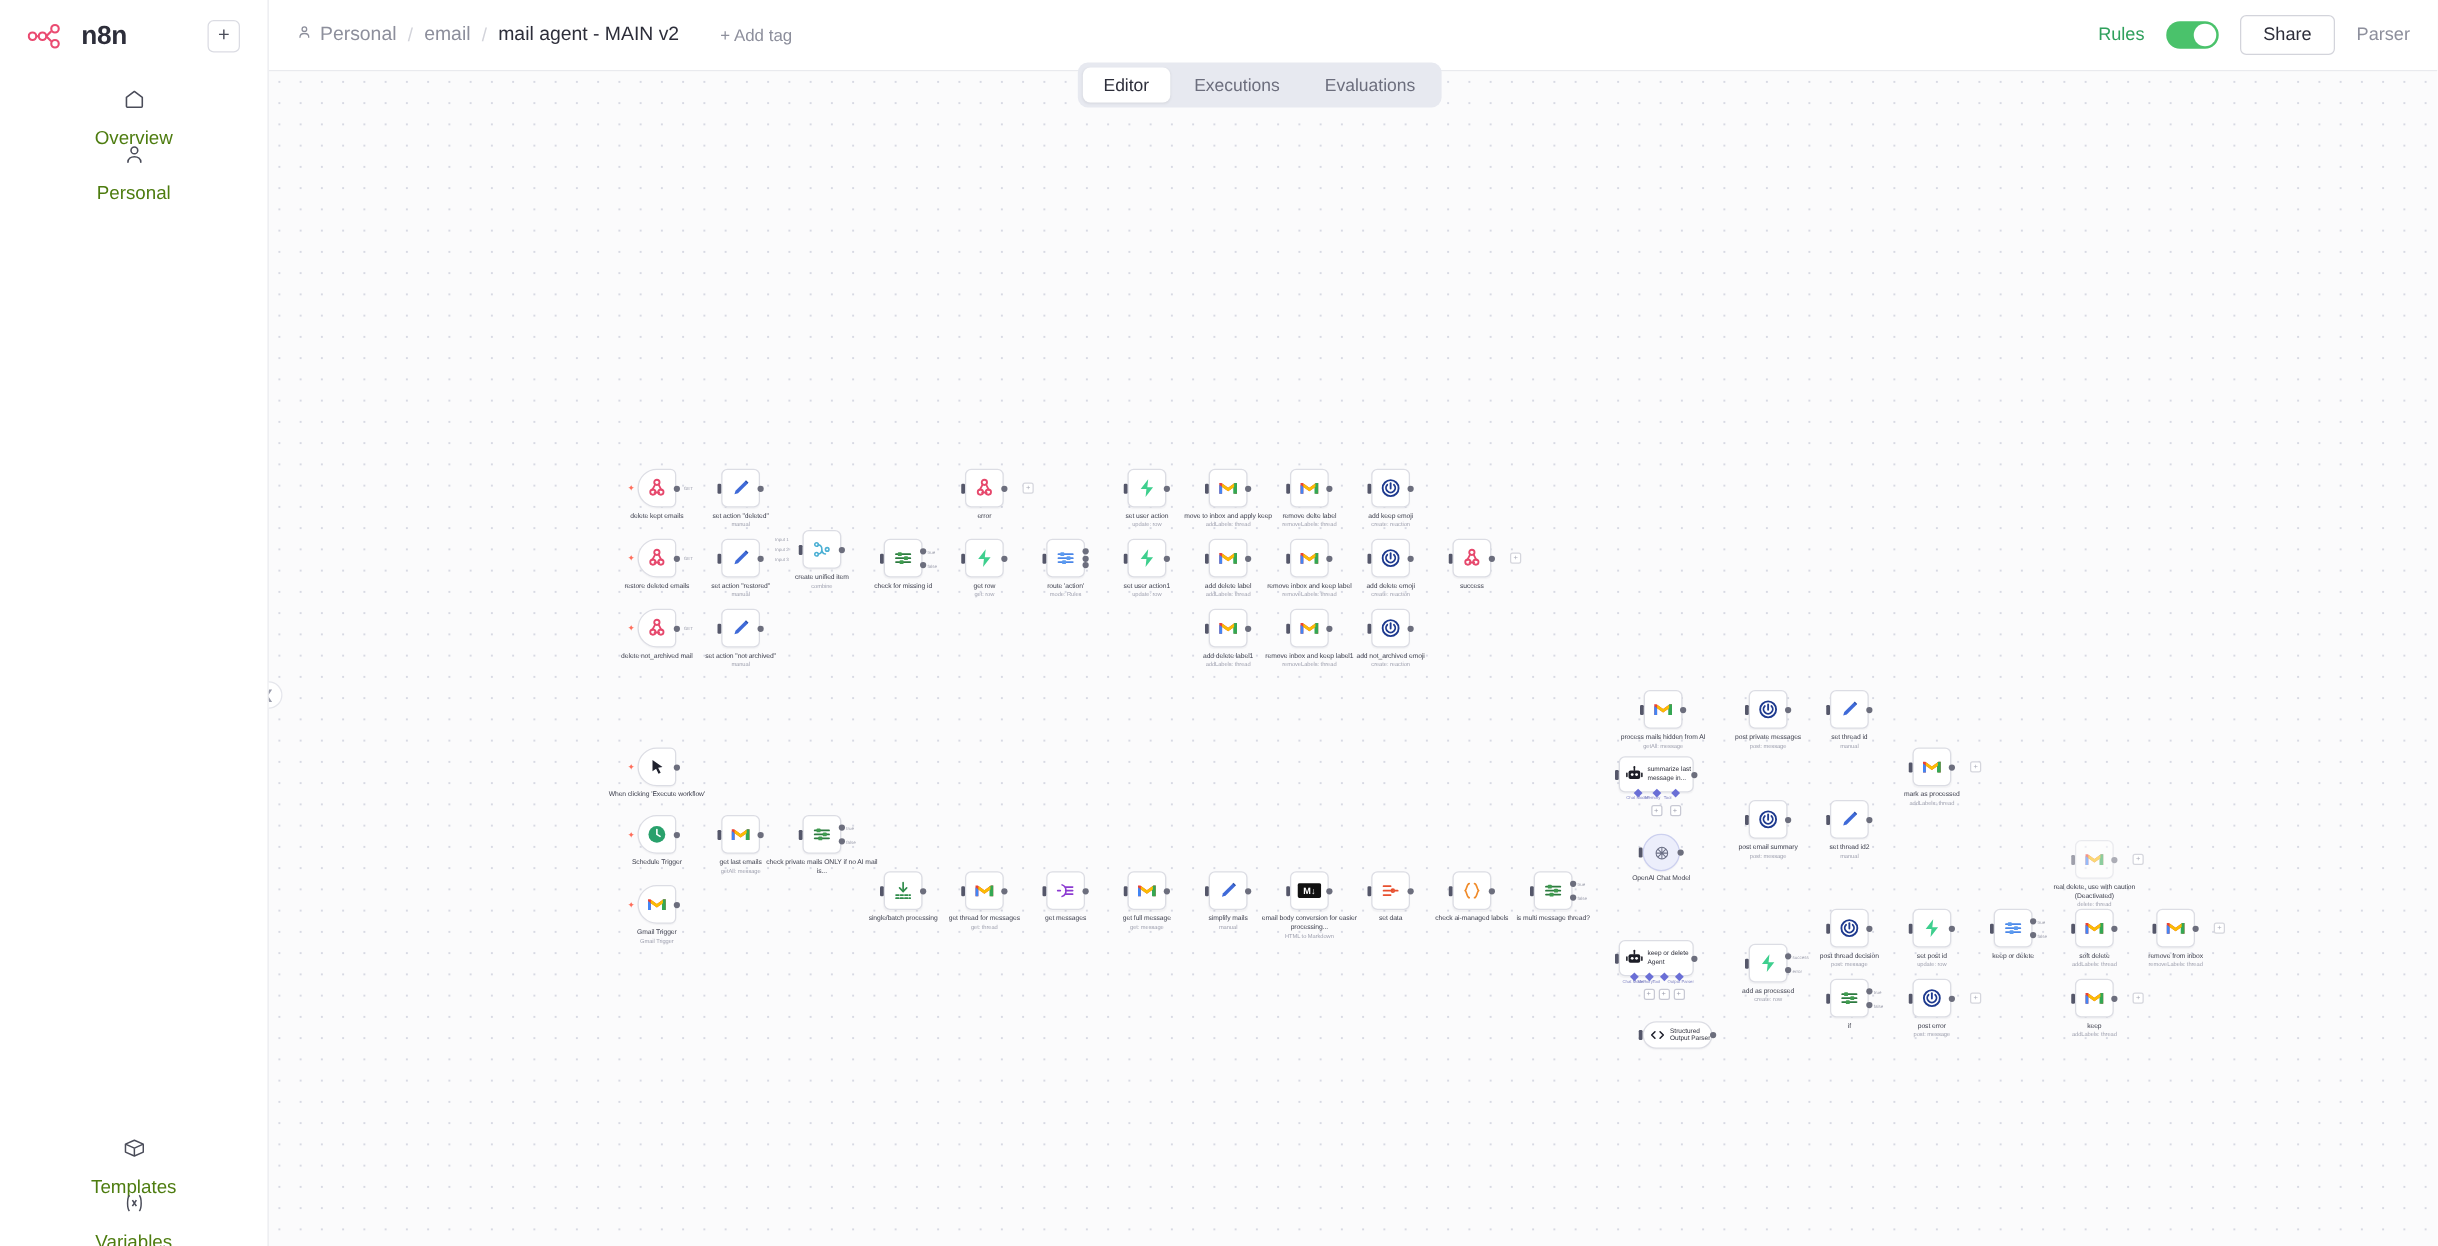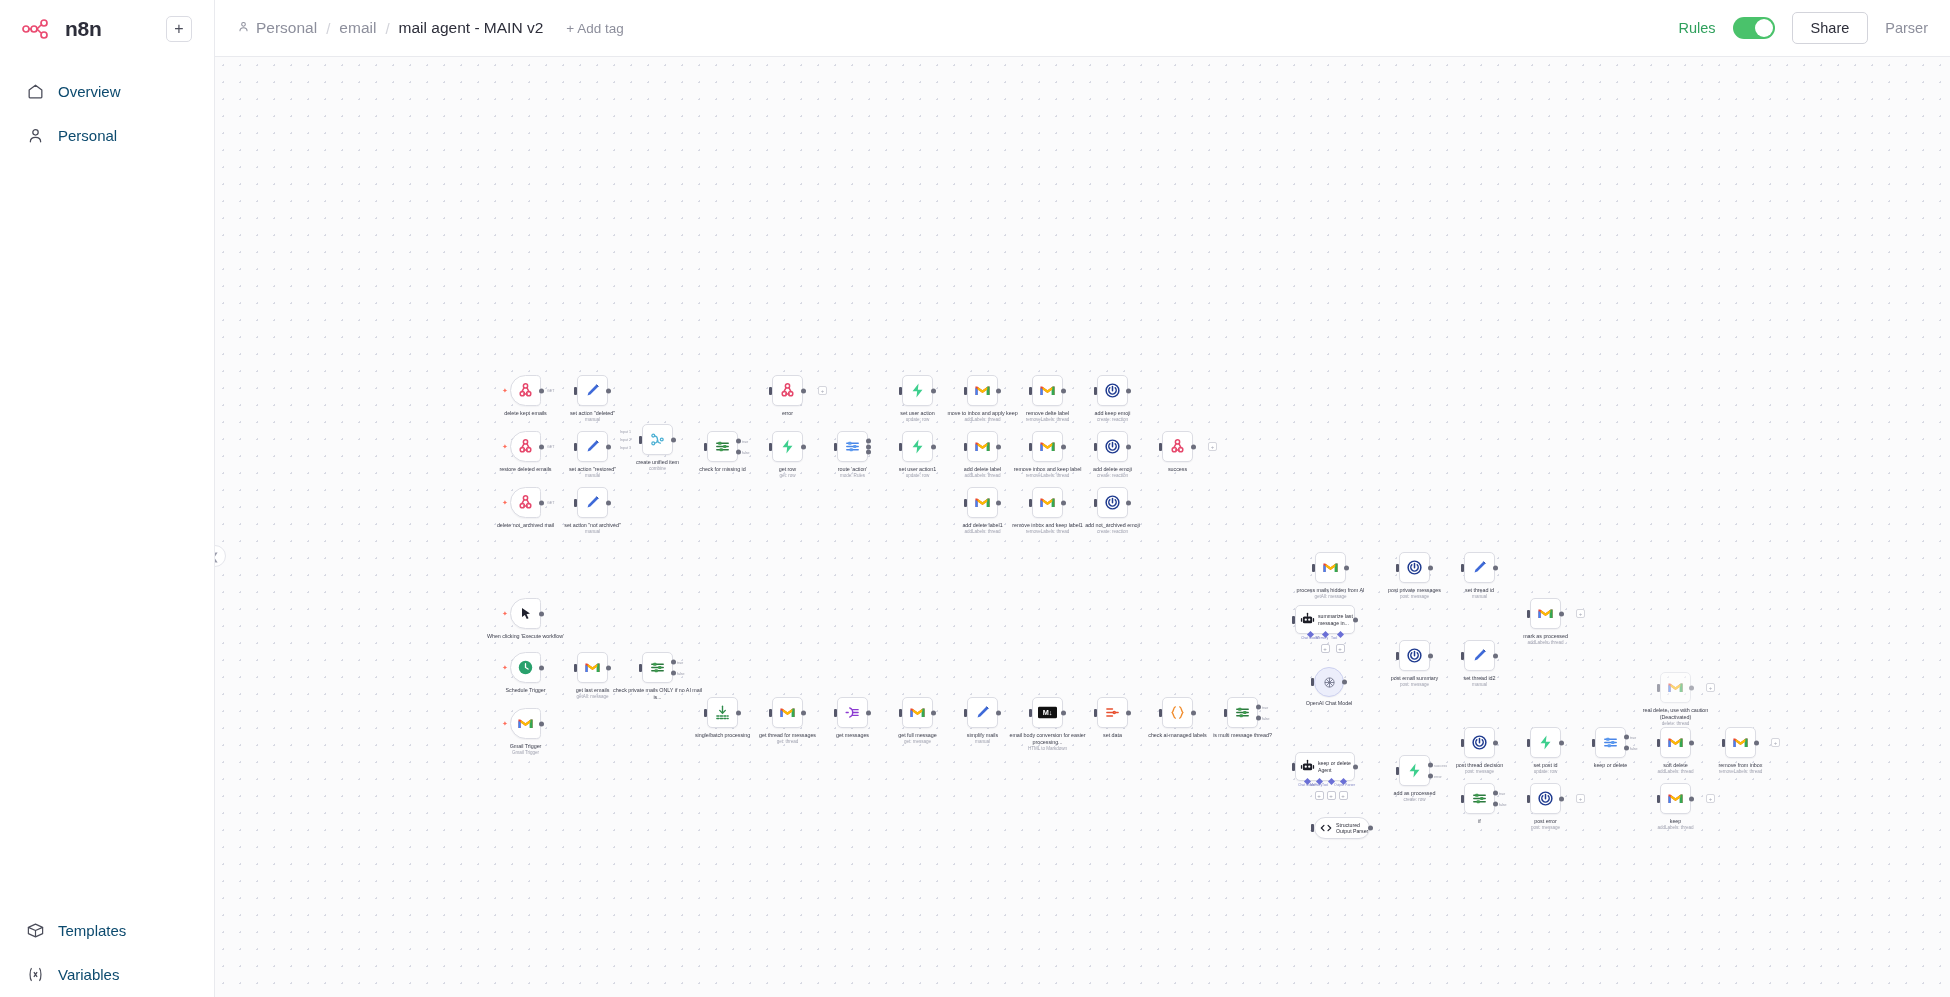--- a/index.html
+++ b/index.html
@@ -26,38 +26,38 @@
   .brand { font-size:21px; font-weight:700; letter-spacing:-.3px; color:#2d2e3a; }
   .plus-btn {
     width:26px;height:26px;border:1px solid #dbdce3;border-radius:5px;
     display:flex;align-items:center;justify-content:center;
     font-size:16px;color:#4b4d5a;background:#fff;cursor:pointer;
   }
   .sb-nav { padding:10px 0 0 0; }
   .sb-item {
     display:flex; align-items:center; gap:13px;
     height:42px; padding:0 18px; margin:2px 8px; border-radius:5px;
-    font-size:15px; color:#0c4a6e; cursor:pointer;
+    font-size:15px; color:#4d7c0f; cursor:pointer;flex-direction:column;
   }
   .sb-ico { width:19px;height:19px;display:flex;align-items:center;justify-content:center;flex:0 0 19px; }
   .sb-ico svg { display:block; }
   .sb-bottom { margin-top:auto; }
   .sb-item .chev { margin-left:auto; opacity:.65; }
 
   
   #main { flex:1; position:relative; height:997px; min-width:0; }
   #topbar {
     height:57px; background:#fff; border-bottom:1px solid #e9eaee;
     display:flex; align-items:center; padding:0 22px; position:relative; z-index:15;
   }
   .crumbs { display:flex; align-items:center; gap:9px; font-size:15.5px; }
   .crumb { color:#8d8f9c; cursor:pointer; display:flex; align-items:center; gap:6px; }
   .crumb.current { color:#2d2e3a; font-weight:400; }
   .crumb-sep { color:#d2d3da; font-size:15px; }
-  .addtag { font-size:13.5px; color:#8d8f9c; margin-left:14px; cursor:pointer; }
+  .addtag { font-size:13.5px; color:#8d8f9c; margin-left:24px; cursor:pointer; }
   .top-right { margin-left:auto; display:flex; align-items:center; gap:17px; }
   .active-lbl { font-size:14.5px; color:#2fa05c; }
   .toggle {
     width:42px;height:22px;border-radius:11px;background:#4ac26b;position:relative;cursor:pointer;
   }
   .toggle .knob { position:absolute;top:2px;right:2px;width:18px;height:18px;border-radius:50%;background:#fff; }
   .share-btn {
     border:1px solid #d3d4db;border-radius:5px;height:32px;padding:0 18px;
     display:flex;align-items:center;font-size:14.5px;color:#2d2e3a;background:#fff;cursor:pointer;
   }
@@ -221,20 +221,25 @@
       <div class="top-right">
         <span class="active-lbl">Rules</span>
         <span class="toggle">
             <span class="knob"></span>
           </span>
         <button class="share-btn">Share</button>
         <span class="saved-lbl">Parser</span>
       </div>
     </header>
 
+    <div id="tabs">
+      <div class="tab active">Editor</div>
+      <div class="tab">Executions</div>
+      <div class="tab">Evaluations</div>
+    </div>
 
     <div id="canvas">
       <div id="collapse-handle">❮</div>
       <svg id="edges">
           <path d="M328,333.5 C346,333.5 341,333.5 359,333.5" fill="none" stroke="#9a9cab" stroke-width="0.9"></path>
           <path d="M328,389.5 C346,389.5 341,389.5 359,389.5" fill="none" stroke="#9a9cab" stroke-width="0.9"></path>
           <path d="M328,445.5 C346,445.5 341,445.5 359,445.5" fill="none" stroke="#9a9cab" stroke-width="0.9"></path>
           <path d="M395,333.5 C413,333.5 406,382.5 424,382.5" fill="none" stroke="#9a9cab" stroke-width="0.9"></path>
           <path d="M395,389.5 C413,389.5 406,382.5 424,382.5" fill="none" stroke="#9a9cab" stroke-width="0.9"></path>
           <path d="M395,445.5 C413,445.5 406,382.5 424,382.5" fill="none" stroke="#9a9cab" stroke-width="0.9"></path>

